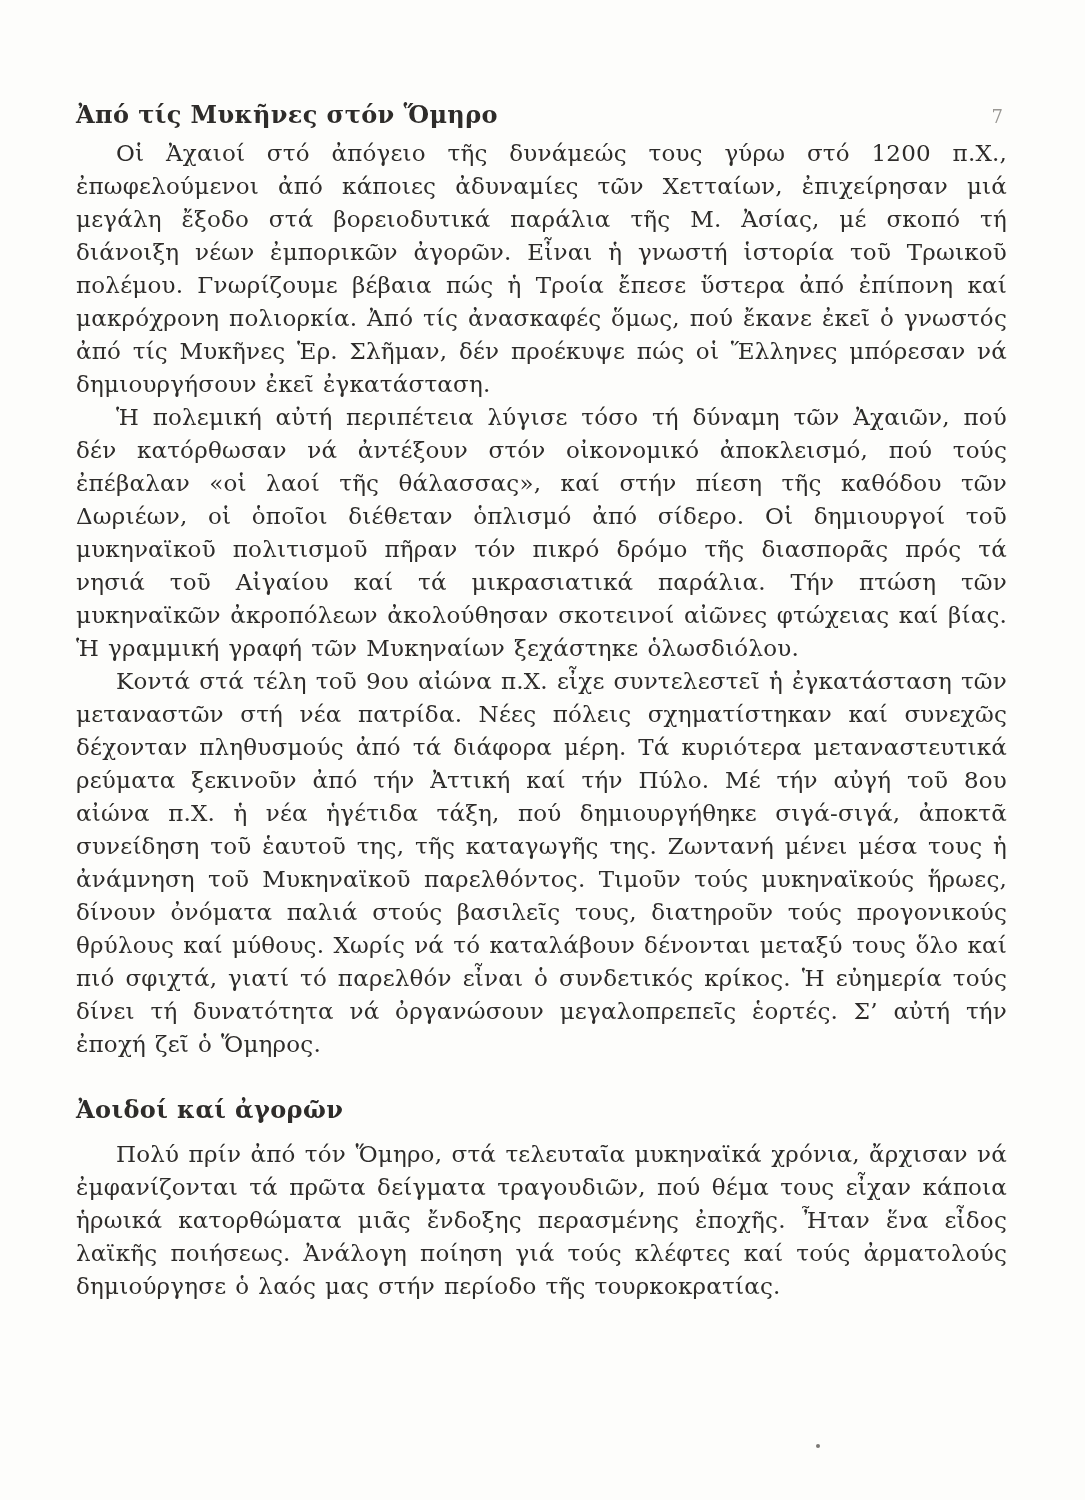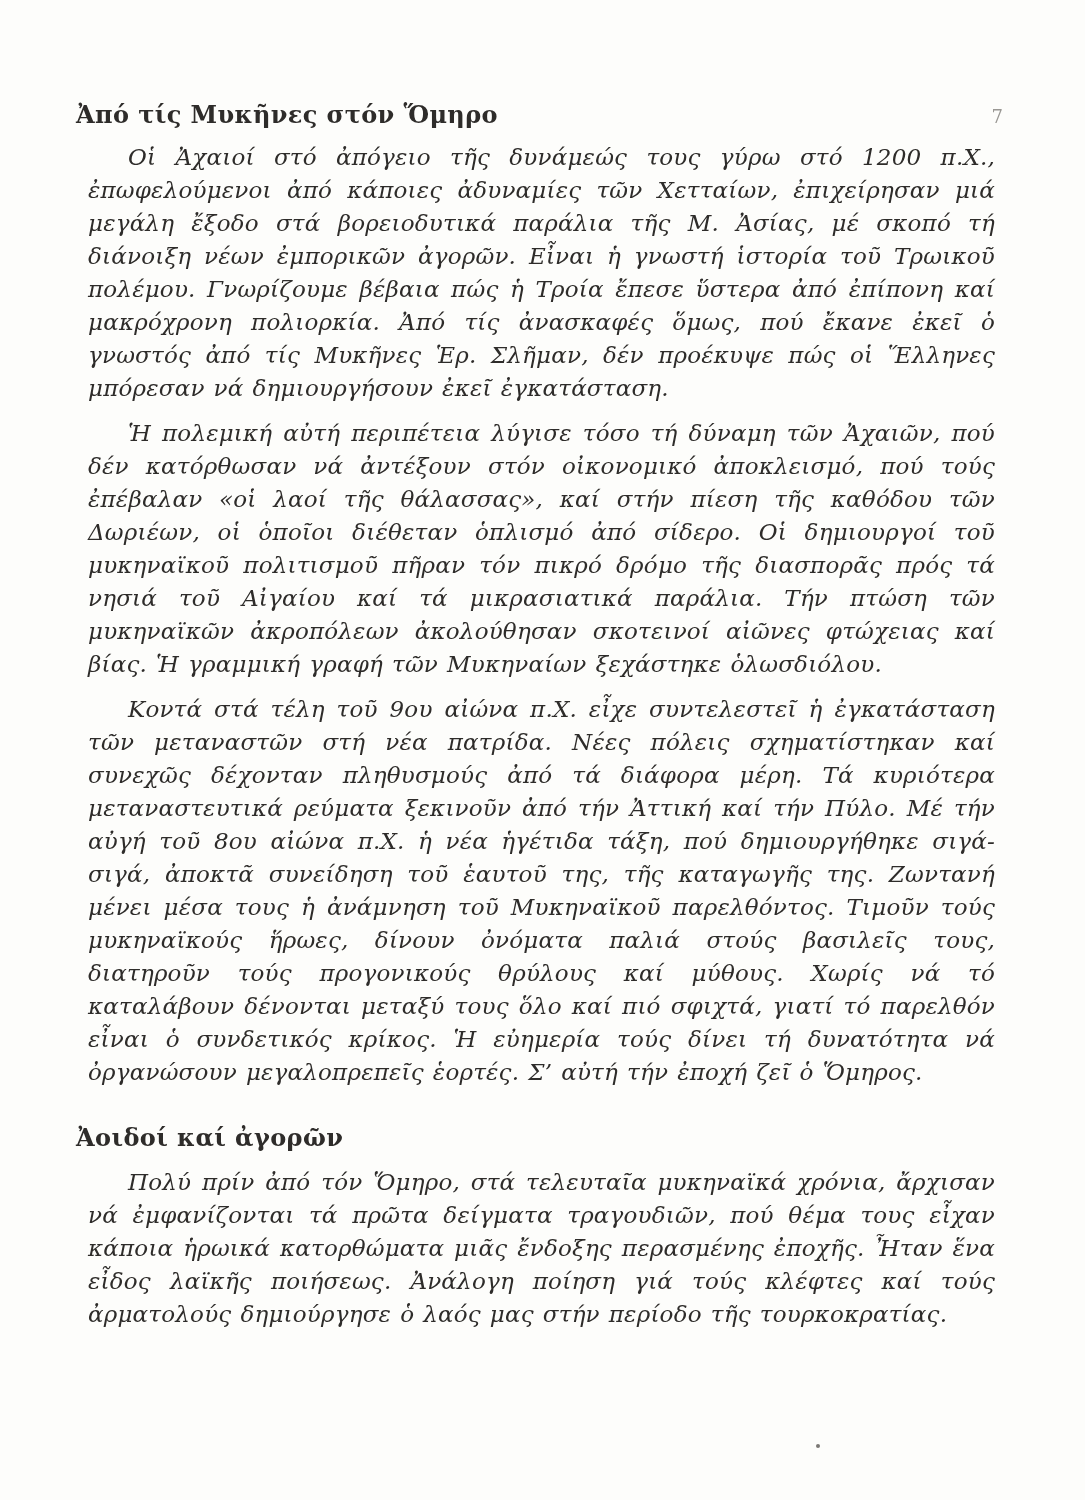--- a/index.html
+++ b/index.html
@@ -32,22 +32,21 @@
     font-style: normal;
     letter-spacing: 0.4px;
   }
   .page-number {
     font-size: 18px;
     color: #9a9894;
     font-style: normal;
     padding-right: 4px;
   }
   .body-text p {
-    margin: 12px;
-    font-style: italic;
+    margin: 0;
     font-size: 23px;
     line-height: 33px;
     text-align: justify;
     text-indent: 40px;
     letter-spacing: 0.2px;
     word-spacing: 1.5px;
   }
   .subheading {
     margin: 34px 0 14px 0;
     font-size: 24px;

